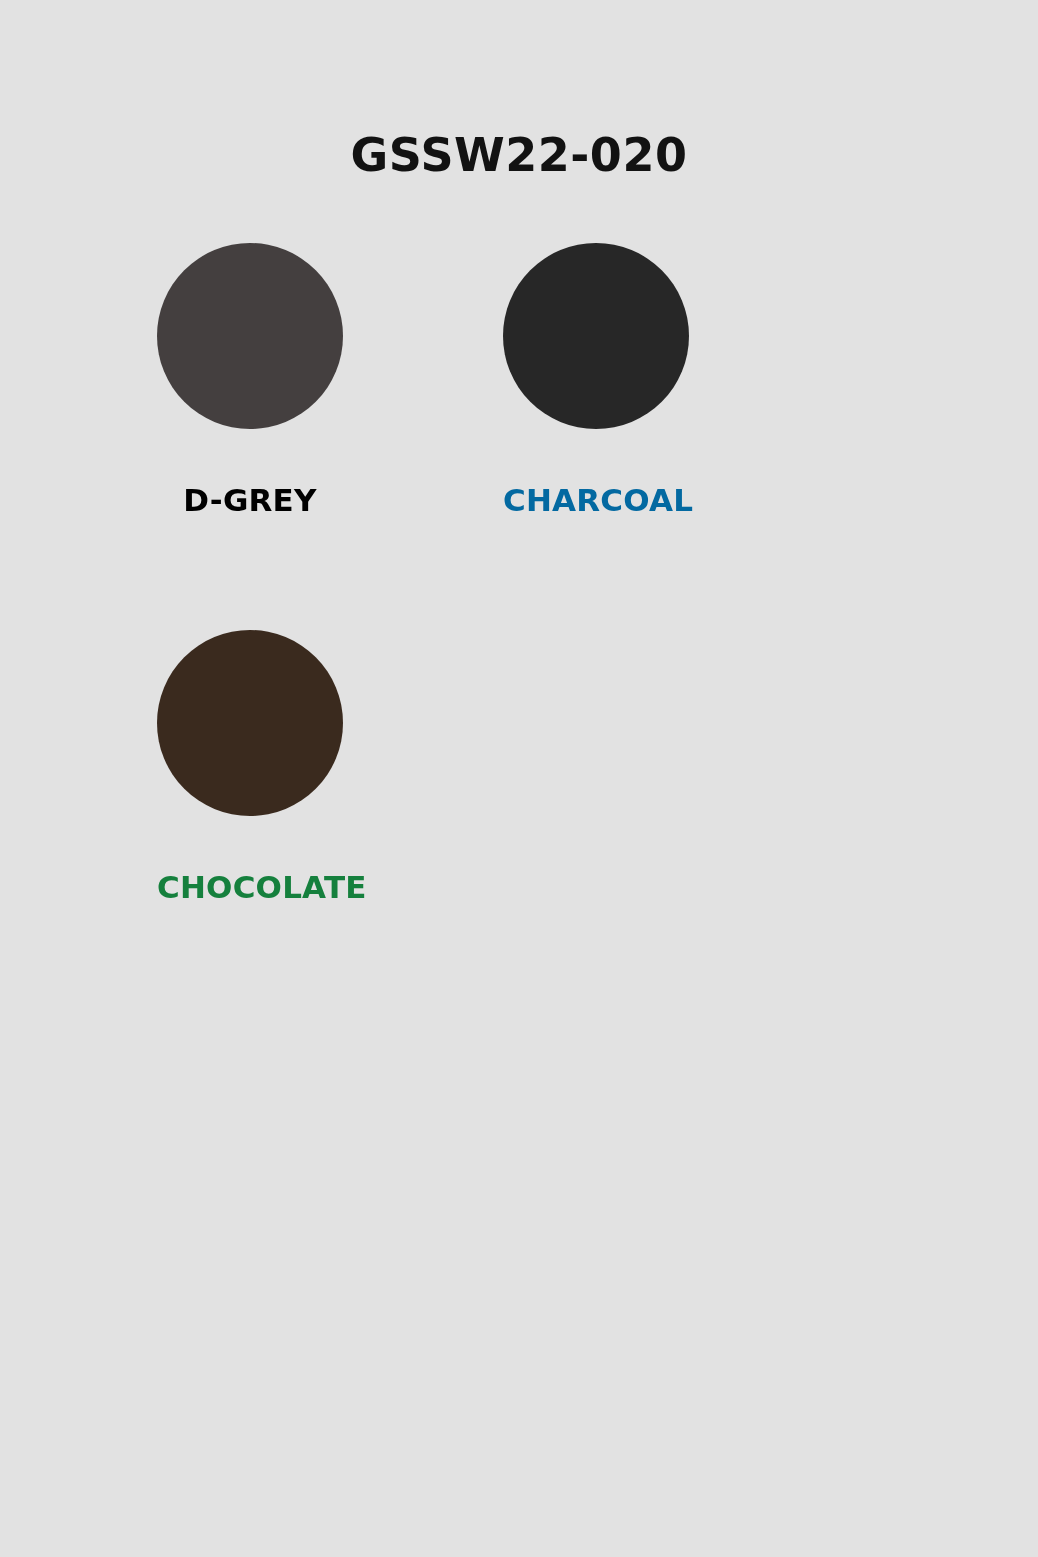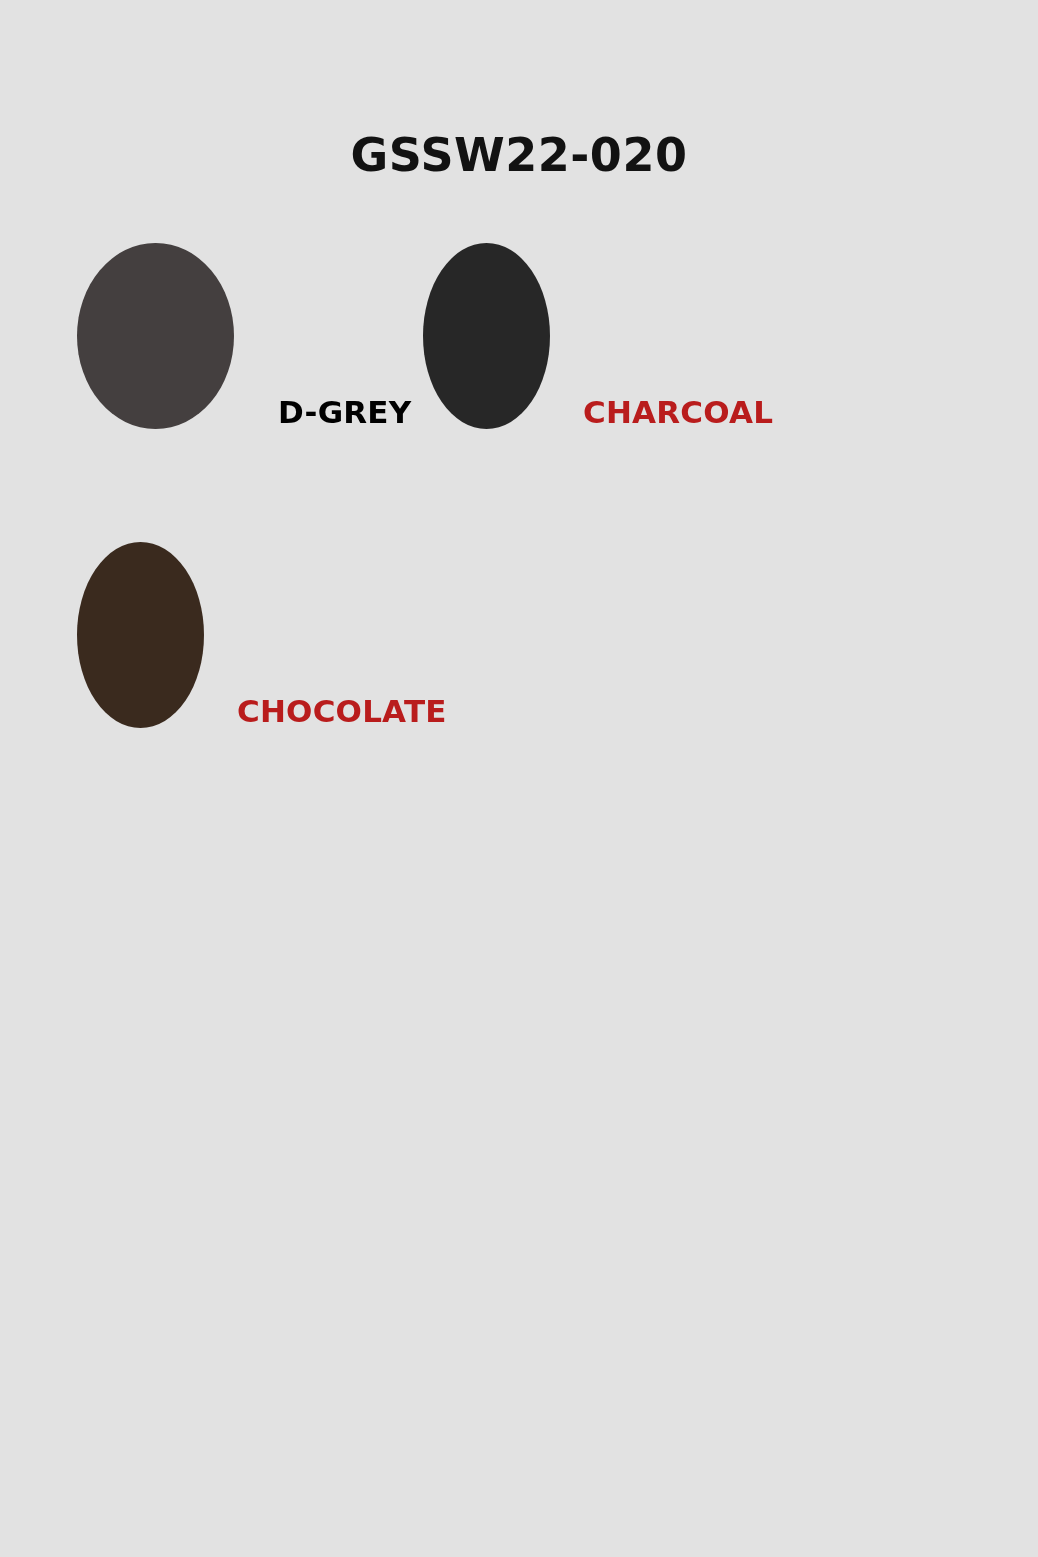--- a/index.html
+++ b/index.html
@@ -39,22 +39,22 @@
     left: 77px;
     width: 900px;
     display: flex;
     flex-wrap: wrap;
     align-content: flex-start;
   }
   .swatch-cell {
     width: 346px;
     margin-bottom: 113px;
     display: flex;
-    flex-direction: row;
-    align-items: flex-end;
+    flex-direction: column;
+    align-items: center;
     gap: 33px;
   }
   .swatch-dot {
     width: 186px;
     height: 186px;
     border-radius: 50%;
     display: block;
   }
   .swatch-label {
     width: 186px;
@@ -75,21 +75,21 @@
 
   <div class="sheet-title" style="color: rgb(18, 18, 18);">GSSW22-020</div>
 
   <div class="swatch-grid">
       <div class="swatch-cell">
         <span class="swatch-dot" style="background: rgb(68, 63, 63);"></span>
         <div class="swatch-label" style="color: rgb(0, 0, 0);">D-GREY</div>
       </div>
       <div class="swatch-cell">
         <span class="swatch-dot" style="background: rgb(39, 39, 39);"></span>
-        <div class="swatch-label" style="color: #b91c1c;">CHARCOAL</div>
+        <div class="swatch-label" style="color: #0369a1;">CHARCOAL</div>
       </div>
       <div class="swatch-cell">
         <span class="swatch-dot" style="background: rgb(58, 42, 30);"></span>
-        <div class="swatch-label" style="color: #b91c1c;">CHOCOLATE</div>
+        <div class="swatch-label" style="color: #15803d;">CHOCOLATE</div>
       </div>
     </div>
 
 </div>
 
 </body></html>

